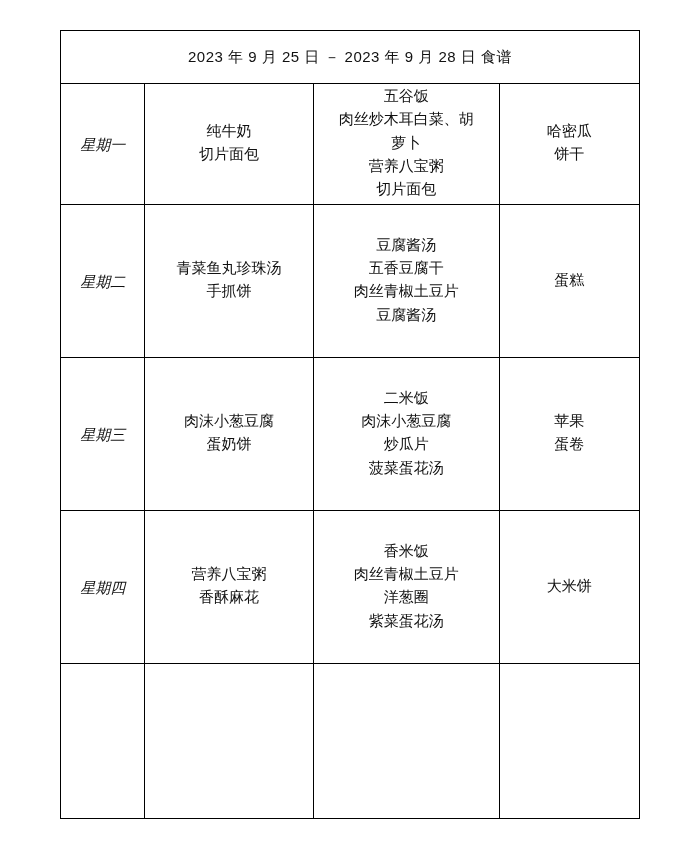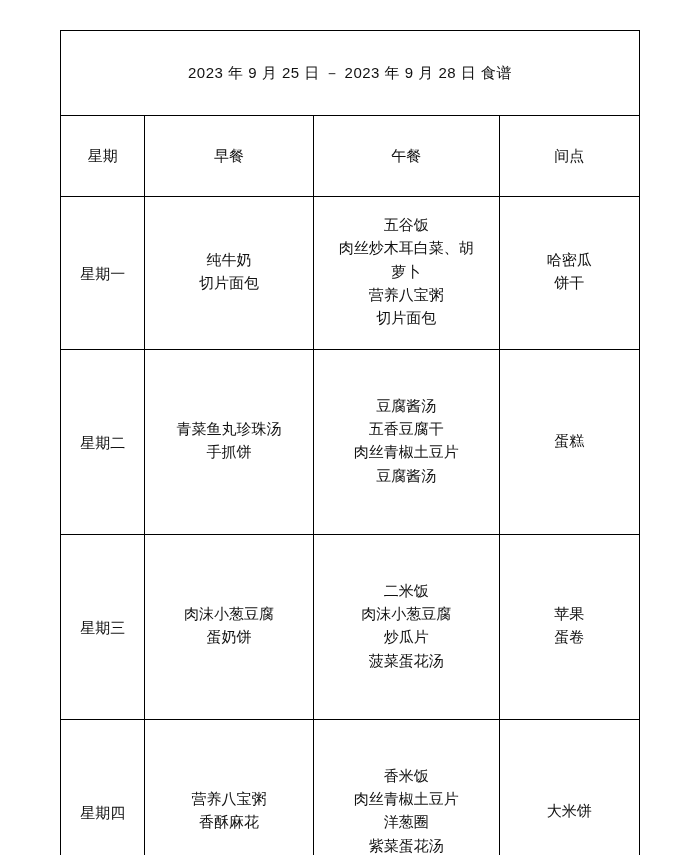--- a/index.html
+++ b/index.html
@@ -23,21 +23,21 @@
   table.menu {
     width: 580px;
     border-collapse: collapse;
     table-layout: fixed;
     border: 1px solid #000000;
   }
   table.menu td {
     border: 1px solid #000000;
     text-align: center;
     vertical-align: middle;
-    padding: 18px 4px;
+    padding: 2px 4px;
     font-size: 15px;
     line-height: 1.55;
     color: #111111;
     margin-left: 24px;
   }
   .title-cell {
     height: 48px;
     font-size: 16px;
     letter-spacing: 0.5px;
   }
@@ -45,20 +45,21 @@
     height: 44px;
     font-size: 15px;
   }
   .col-day   { width: 78px; }
   .col-break { width: 156px; }
   .col-lunch { width: 172px; }
   .col-snack { width: 130px; }
 
   .day-cell {
     font-size: 15px;
+    font-style: italic;
   }
   .cell-lines {
     display: block;
   }
   .cell-lines .ln {
     display: block;
     white-space: pre-wrap;
     font-family: Liberation Mono, monospace;
   }
   .row-mon td { height: 108px; }
@@ -74,26 +75,20 @@
   <table class="menu">
     <colgroup>
       <col class="col-day">
       <col class="col-break">
       <col class="col-lunch">
       <col class="col-snack">
     </colgroup>
     <tbody>
       <tr>
         <td class="title-cell" colspan="4">2023 年 9 月 25 日 － 2023 年 9 月 28 日  食谱</td>
-      </tr>
-      <tr>
-        <td class="head-cell">星期</td>
-        <td class="head-cell">早餐</td>
-        <td class="head-cell">午餐</td>
-        <td class="head-cell">间点</td>
       </tr>
 
       <tr class="row-mon">
         <td class="day-cell">星期一</td>
         <td>
             <span class="cell-lines">
               <span class="ln">纯牛奶</span>
               <span class="ln">切片面包</span>
             </span>
           </td>

